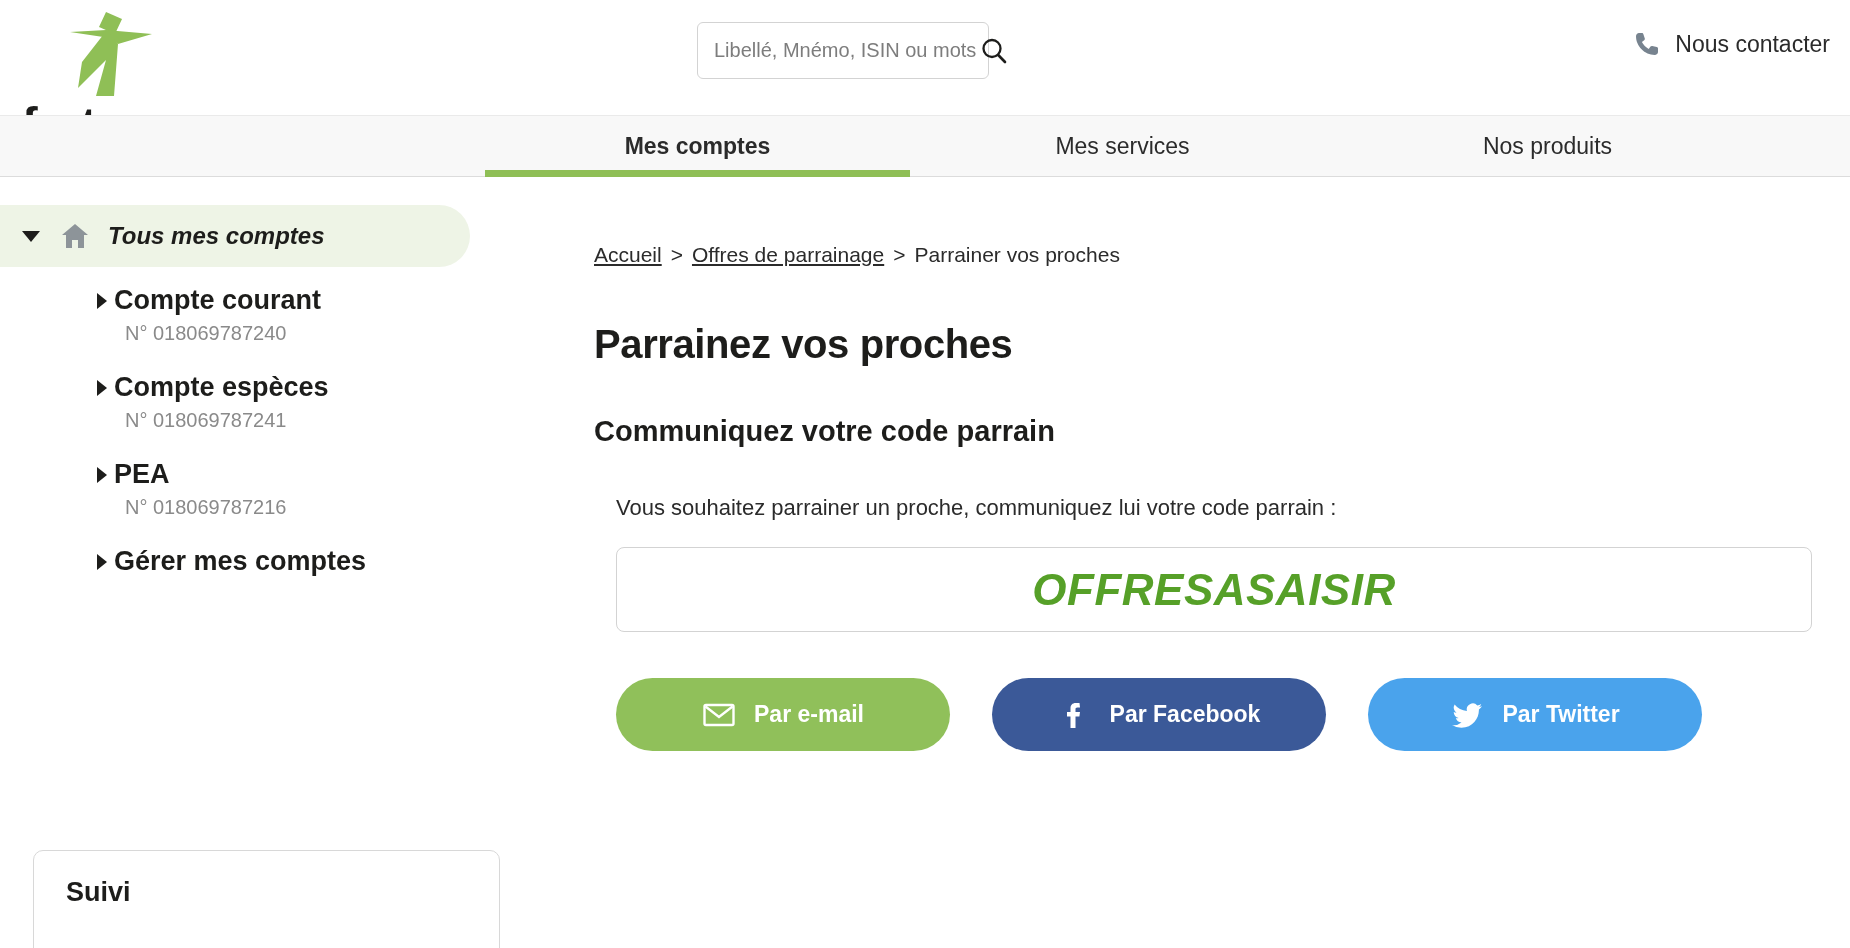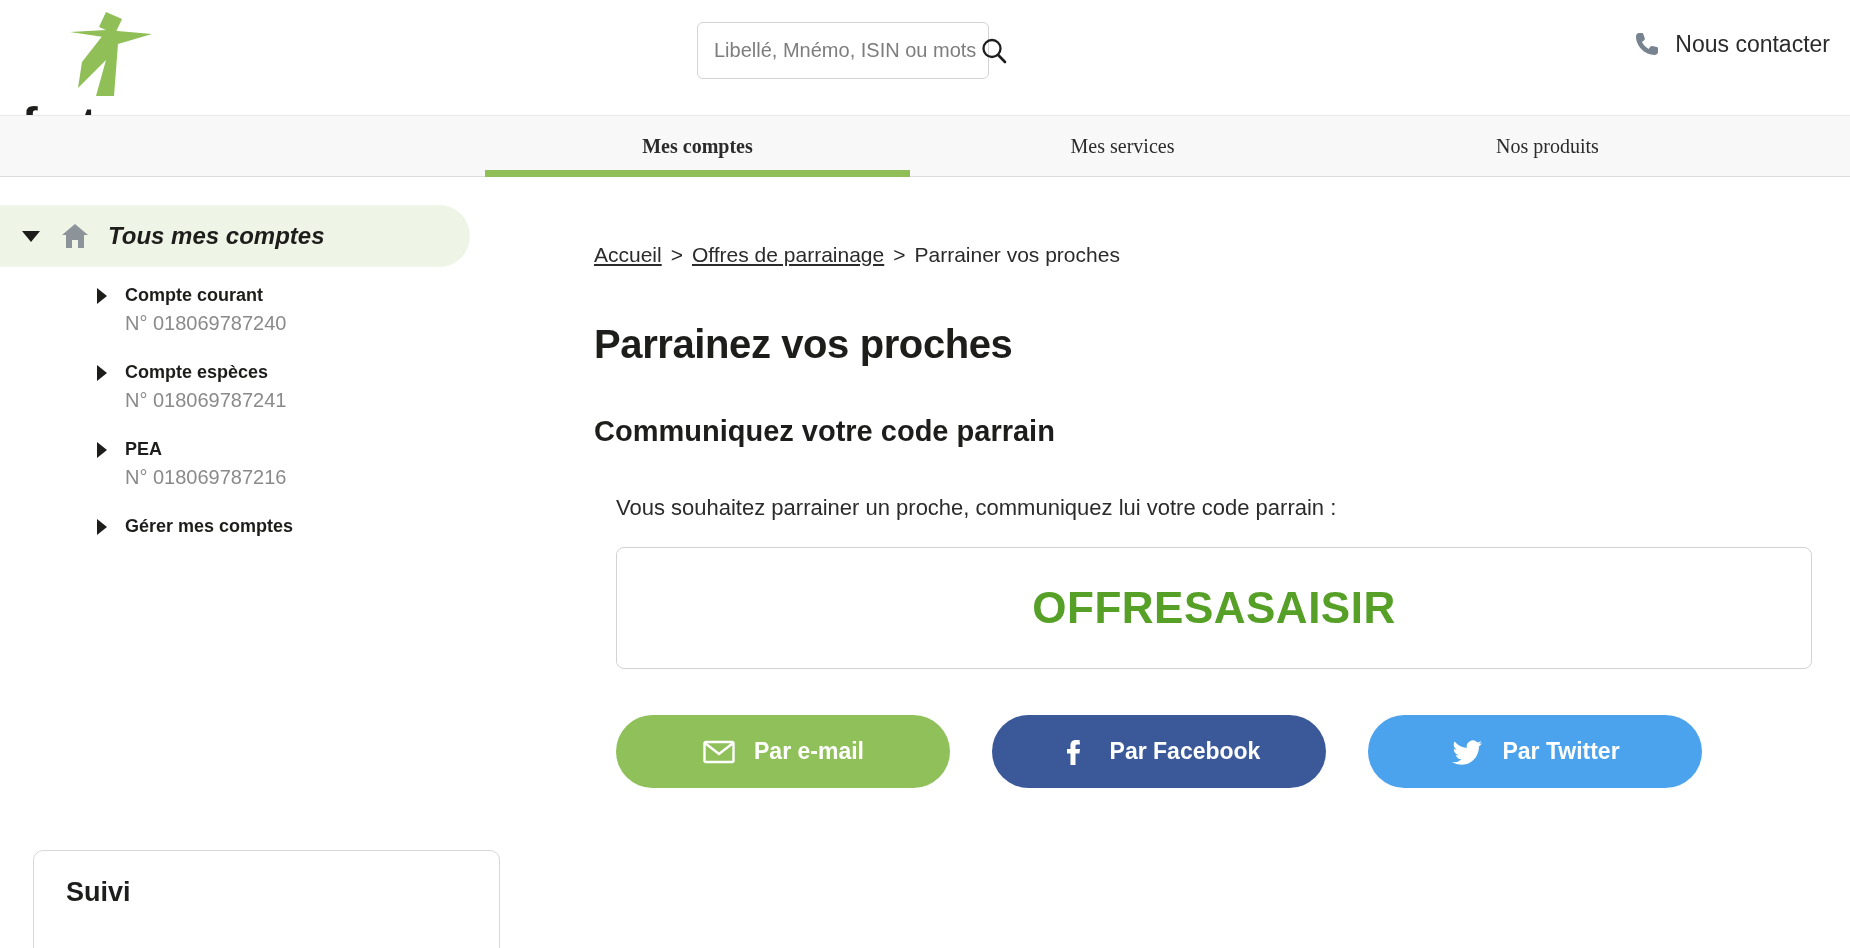--- a/index.html
+++ b/index.html
@@ -109,26 +109,25 @@
     align-items: center;
     padding-left: 485px;
     gap: 0;
   }
   .nav-tab {
     position: relative;
     height: 100%;
     display: flex;
     align-items: center;
     justify-content: center;
-    font-size: 20px;
+    font-size: 23px;
     color: #2b2b2b;
     cursor: pointer;
     width: 425px;
     white-space: nowrap;
-    font-family: Liberation Serif, serif;
   }
   .nav-tab.active { font-weight: 700; }
   .nav-tab.active::after {
     content: "";
     position: absolute;
     left: 0; right: 0; bottom: -1px;
     height: 7px;
     background: #8fbf56;
   }
 
@@ -168,23 +167,23 @@
   .side-item { margin-bottom: 27px; cursor: pointer; }
   .side-item-head { display: flex; align-items: center; }
   .caret-right {
     width: 0; height: 0;
     border-top: 8px solid transparent;
     border-bottom: 8px solid transparent;
     border-left: 10px solid #1d1d1b;
     flex: none;
   }
   .side-item-label {
-    font-size: 18px;
-    font-weight: 700;
-    margin-left: 18px;
+    font-size: 27px;
+    font-weight: 700;
+    margin-left: 7px;
     color: #1d1d1b;
   }
   .side-item-num {
     font-size: 20px;
     color: #8a8a8a;
     margin-left: 28px;
     margin-top: 6px;
   }
 
   .suivi-card {
@@ -234,27 +233,28 @@
 
   .lead-text {
     margin-top: 47px;
     font-size: 22px;
     color: #2b2b2b;
   }
 
   .code-box {
     margin-top: 26px;
     width: 1196px;
-    height: 122px;
+    height: 85px;
     border: 1px solid #d3d3d3;
     border-radius: 8px;
     background: #fff;
     display: flex;
     align-items: center;
     justify-content: center;
+    font-style: italic;
   }
   .code-value {
     font-size: 44px;
     font-weight: 700;
     color: #56a028;
     letter-spacing: 0.5px;
   }
 
   .share-row { margin-top: 46px; display: flex; gap: 42px; }
   .share-btn {

